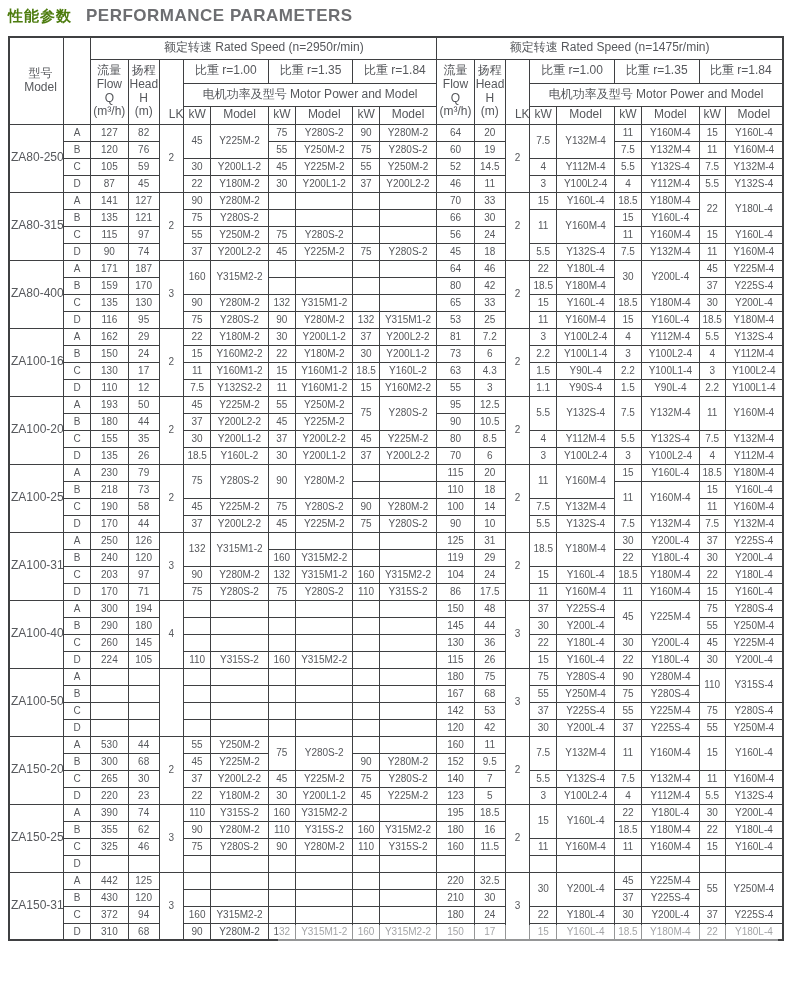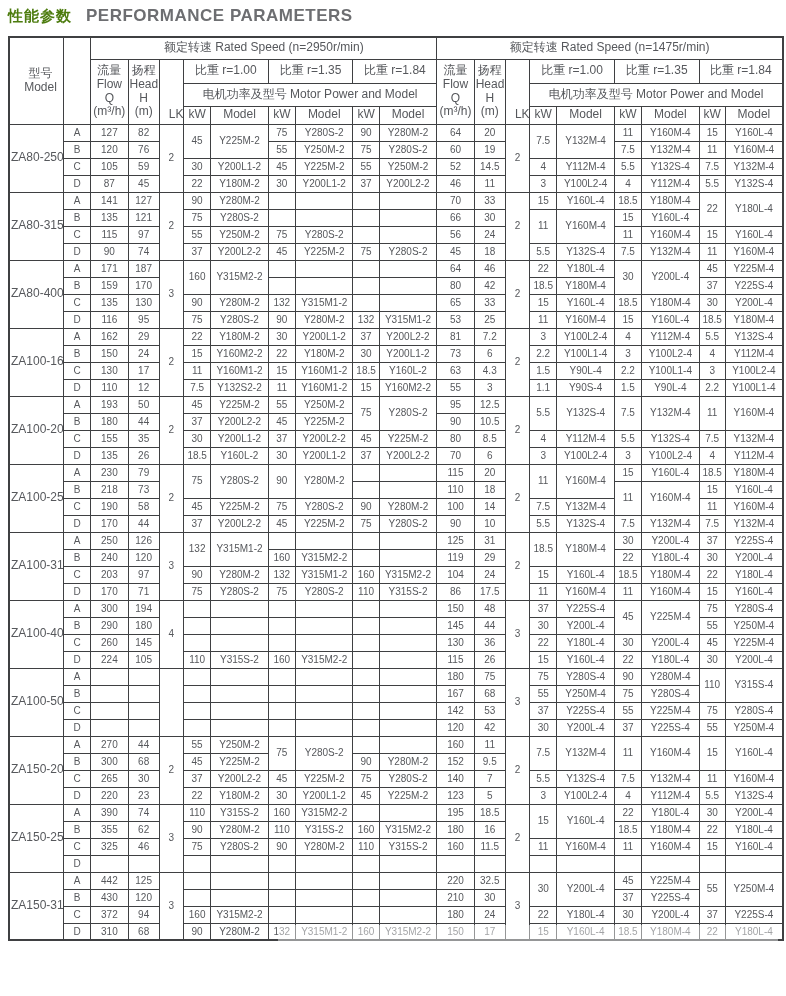--- a/index.html
+++ b/index.html
@@ -789,21 +789,21 @@
           <td>30</td>
           <td>Y200L-4</td>
           <td>37</td>
           <td>Y225S-4</td>
           <td>55</td>
           <td>Y250M-4</td>
         </tr>
         <tr>
           <td rowspan="4" class="model-cell">ZA150-200</td>
           <td>A</td>
-          <td>270</td>
+          <td>530</td>
           <td>44</td>
           <td rowspan="4">2</td>
           <td>55</td>
           <td>Y250M-2</td>
           <td rowspan="2">75</td>
           <td rowspan="2">Y280S-2</td>
           <td></td>
           <td></td>
           <td>160</td>
           <td>11</td>

